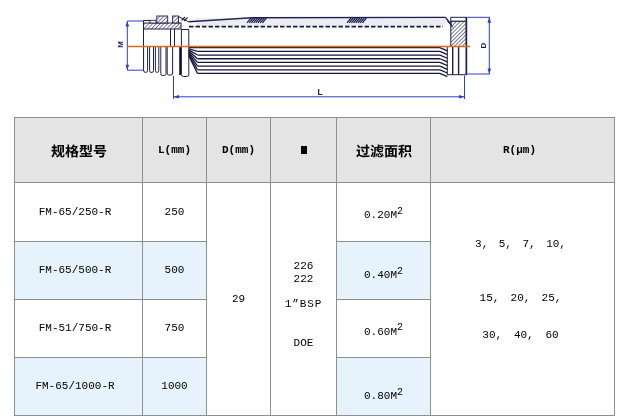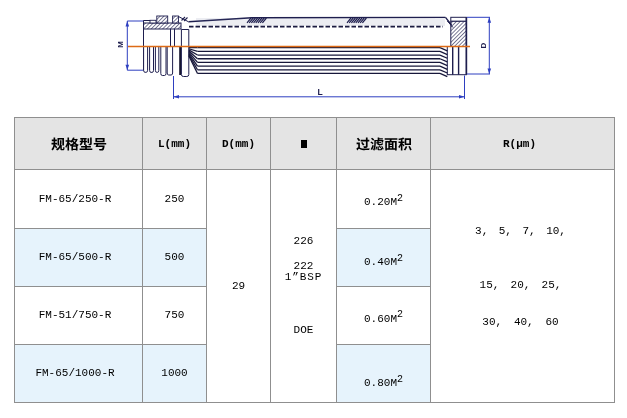--- a/index.html
+++ b/index.html
@@ -126,21 +126,21 @@
 <table>
 <colgroup>
       <col style="width:128px">
       <col style="width:64px">
       <col style="width:64px">
       <col style="width:66px">
       <col style="width:94px">
       <col style="width:184px">
     </colgroup>
 <tbody>
-      <tr style="height:52px">
+      <tr style="height:65px">
 <td class="hd">
           <div class="cjk">
             <svg width="56" height="15" viewBox="0 0 56 15" style="display:block">
               <path transform="translate(0.00,12.32) scale(0.014000,-0.014000)" d="M464 805V272H578V701H809V272H928V805ZM184 840V696H55V585H184V521L183 464H35V350H176C163 226 126 93 25 3C53 -16 93 -56 110 -80C193 0 240 103 266 208C304 158 345 100 368 61L450 147C425 176 327 294 288 332L290 350H431V464H297L298 521V585H419V696H298V840ZM639 639V482C639 328 610 130 354 -3C377 -20 416 -65 430 -88C543 -28 618 50 666 134V44C666 -43 698 -67 777 -67H846C945 -67 963 -22 973 131C946 137 906 154 880 174C876 51 870 24 845 24H799C780 24 771 32 771 57V303H731C745 365 750 426 750 480V639Z" fill="#000"></path>
               <path transform="translate(14.00,12.32) scale(0.014000,-0.014000)" d="M593 641H759C736 597 707 557 674 520C639 556 610 595 588 633ZM177 850V643H45V532H167C138 411 83 274 21 195C39 166 66 119 77 87C114 138 148 212 177 293V-89H290V374C312 339 333 302 345 277L354 290C374 266 395 234 406 211L458 232V-90H569V-55H778V-87H894V241L912 234C927 263 961 310 985 333C897 358 821 398 758 445C824 520 877 609 911 713L835 748L815 744H653C665 769 677 794 687 819L572 851C536 753 474 658 402 588V643H290V850ZM569 48V185H778V48ZM564 286C604 310 642 337 678 368C714 338 753 310 796 286ZM522 545C543 511 568 478 597 446C532 393 457 350 376 321L410 368C393 390 317 482 290 508V532H377C402 512 432 484 447 467C472 490 498 516 522 545Z" fill="#000"></path>
               <path transform="translate(28.00,12.32) scale(0.014000,-0.014000)" d="M611 792V452H721V792ZM794 838V411C794 398 790 395 775 395C761 393 712 393 666 395C681 366 697 320 702 290C772 290 824 292 861 308C898 326 908 354 908 409V838ZM364 709V604H279V709ZM148 243V134H438V54H46V-57H951V54H561V134H851V243H561V322H476V498H569V604H476V709H547V814H90V709H169V604H56V498H157C142 448 108 400 35 362C56 345 97 301 113 278C213 333 255 415 271 498H364V305H438V243Z" fill="#000"></path>
               <path transform="translate(42.00,12.32) scale(0.014000,-0.014000)" d="M292 710H700V617H292ZM172 815V513H828V815ZM53 450V342H241C221 276 197 207 176 158H689C676 86 661 46 642 32C629 24 616 23 594 23C563 23 489 24 422 30C444 -2 462 -50 464 -84C533 -88 599 -87 637 -85C684 -82 717 -75 747 -47C783 -13 807 62 827 217C830 233 833 267 833 267H352L376 342H943V450Z" fill="#000"></path>
             </svg>
           </div>
         </td>
@@ -160,23 +160,23 @@
           </div>
         </td>
 <td class="hd" style="padding-right:6px">R(μm)</td>
 </tr>
 <tr style="height:58px">
 <td class="c1">FM-65/250-R</td>
 <td>250</td>
 <td rowspan="4">29</td>
 <td rowspan="4" style="height:232px">
   <div class="mcell">
-    <div class="mline" style="top:64px">226</div>
+    <div class="mline" style="top:76px">226</div>
     <div class="mline" style="top:89px">222</div>
-    <div class="mline" style="top:100px;letter-spacing:0.9px">1”BSP</div>
+    <div class="mline" style="top:114px;letter-spacing:0.9px">1”BSP</div>
     <div class="mline" style="top:153px">DOE</div>
   </div>
 </td>
 <td><span style="position:relative;top:1.5px">0.20M<sup>2</sup></span></td>
 <td rowspan="4">
   <div class="mcell" style="height:232px;margin-right:4px">
     <div class="mline" style="top:54px;word-spacing:3.9px">3, 5, 7, 10,</div>
     <div class="mline" style="top:108px;word-spacing:4.6px">15, 20, 25,</div>
     <div class="mline" style="top:144.5px;word-spacing:5.2px">30, 40, 60</div>
   </div>

